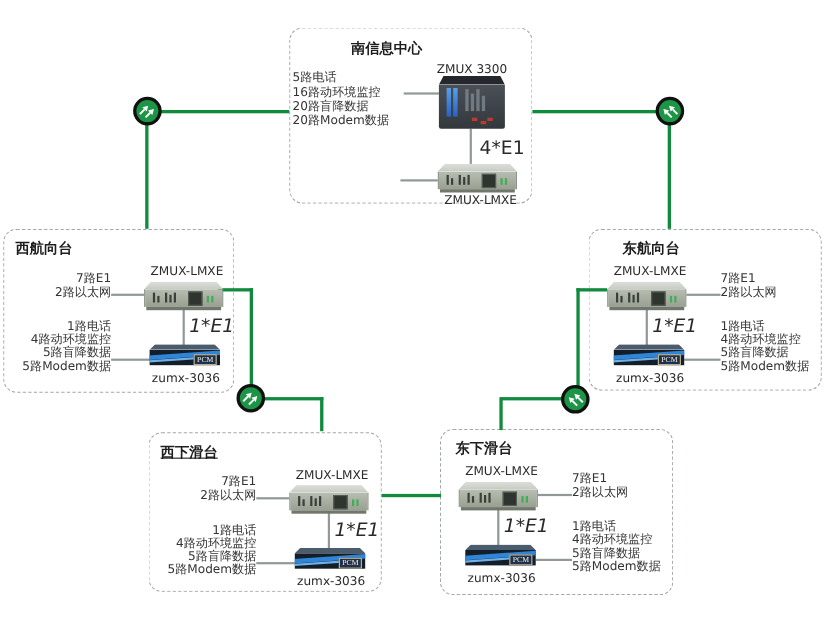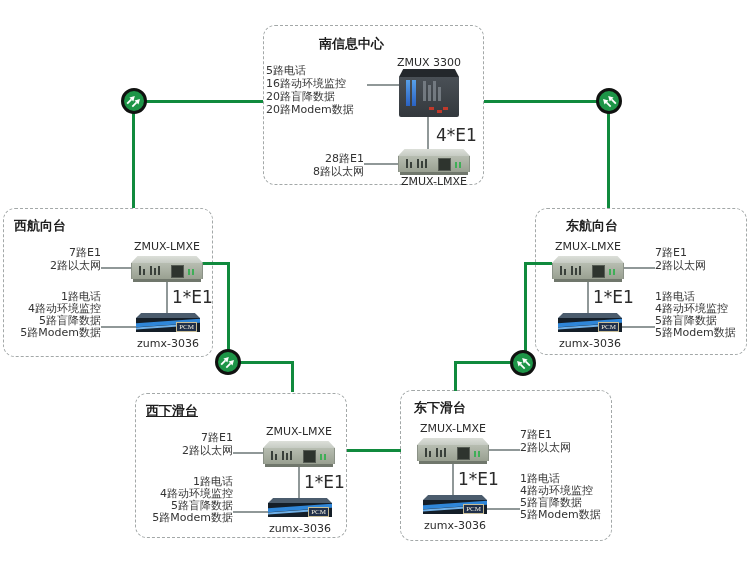--- a/index.html
+++ b/index.html
@@ -21,21 +21,21 @@
   .link-icon.nw svg{transform:scaleX(-1);}
 
   
   .cl{position:absolute;background:#909898;z-index:2;}
   .clh{height:2px;} .clv{width:2px;}
 
   
   .feats{position:absolute;font-size:11px;color:#333;z-index:2;}
   .feats span{display:block;white-space:nowrap;}
   .lh13 span{line-height:13px;} .lh12 span{line-height:12px;}
-  .dev-label{position:absolute;font-size:11px;color:#2a2a2a;text-align:center;white-space:nowrap;z-index:3;}
+  .dev-label{position:absolute;font-size:11px;color:#2a2a2a;text-align:right;white-space:nowrap;z-index:3;}
   .e1lab{position:absolute;font-size:17px;color:#2a2a2a;white-space:nowrap;z-index:3;}
 
   
   .lmxe{position:absolute;width:72px;height:26px;z-index:4;}
   .lmxe .t{position:absolute;left:0;top:0;width:100%;height:7px;background:linear-gradient(#dcdfd9,#c6cbc3);
            clip-path:polygon(9% 0,91% 0,100% 100%,0 100%);}
   .lmxe .f{position:absolute;left:0;top:7px;width:100%;height:16px;box-sizing:border-box;
            background:linear-gradient(#b7bdb1,#99a091);border-left:1px solid #8b9287;border-right:1px solid #8b9287;}
   .lmxe .b{position:absolute;left:2px;right:2px;bottom:0;height:3px;background:#70776c;}
   .lmxe i{position:absolute;bottom:4px;width:2px;background:#39403a;}
@@ -75,21 +75,21 @@
   .st.w .up-feats{left:2px;width:95px;text-align:right;}
   .st.e .up-feats{left:119px;width:92px;text-align:left;}
   .st .lmxe-label{top:31px;width:72px;}
   .st.w .lmxe-label{left:127px;} .st.e .lmxe-label{left:16px;}
   .st .lmxe{top:47px;}
   .st.w .lmxe{left:127px;} .st.e .lmxe{left:16px;}
   .st .gray1{top:58px;}
   .st.w .gray1{left:97px;width:30px;} .st.e .gray1{left:88px;width:31px;}
   .st .e1v{top:71px;height:37px;}
   .st.w .e1v{left:162px;} .st.e .e1v{left:51px;}
-  .st .e1lab{top:78px;}
+  .st .e1lab{top:78px;font-style:italic;}
   .st.w .e1lab{left:168px;} .st.e .e1lab{left:57px;}
   .st .pcm{top:104px;}
   .st.w .pcm{left:132px;} .st.e .pcm{left:22px;}
   .st .gray2{top:117px;}
   .st.w .gray2{left:97px;width:35px;} .st.e .gray2{left:86px;width:33px;}
   .st .zx-label{top:128px;width:64px;}
   .st.w .zx-label{left:132px;} .st.e .zx-label{left:22px;}
   .st .lo-feats{top:82px;}
   .st.w .lo-feats{left:0;width:97px;text-align:right;}
   .st.e .lo-feats{left:119px;width:93px;text-align:left;}
@@ -180,24 +180,20 @@
         <s class="gb g4"></s>
         <s class="rb r1"></s>
         <s class="rb r2"></s>
         <s class="rb r3"></s>
       </div>
     </div>
 
     <div class="cl clv" style="left:163px;top:91px;height:32px;"></div>
     <div class="e1lab" style="left:172px;top:99px;">4*E1</div>
 
-    <div class="feats lh13" style="left:2px;width:98px;top:126px;text-align:right;">
-      <span>28路E1</span>
-      <span>8路以太网</span>
-    </div>
     <div class="cl clh" style="left:100px;top:137px;width:34px;"></div>
 
     <div class="lmxe" style="left:134px;top:123px;">
       <div class="t"></div>
       <div class="f">
         <i class="v1"></i>
           <i class="v2"></i>
         <i class="v3"></i>
           <i class="v4"></i>
         <i class="v5"></i>

